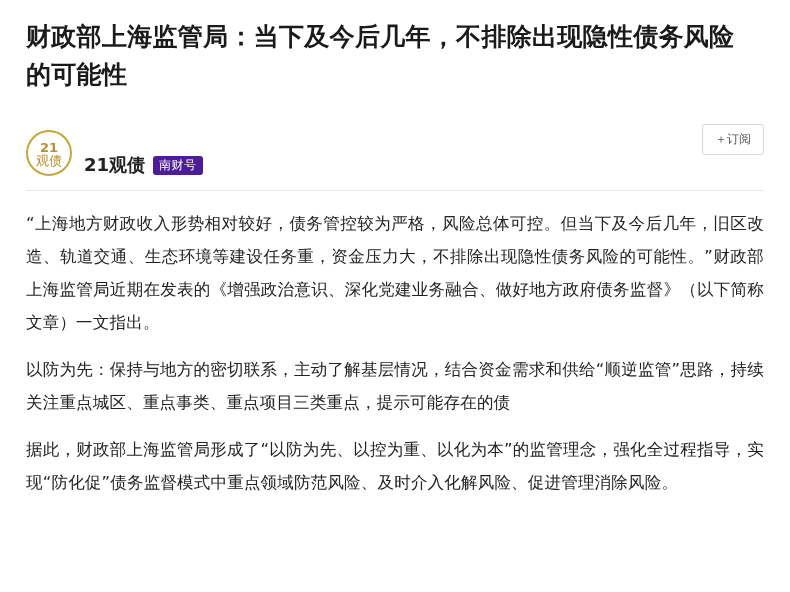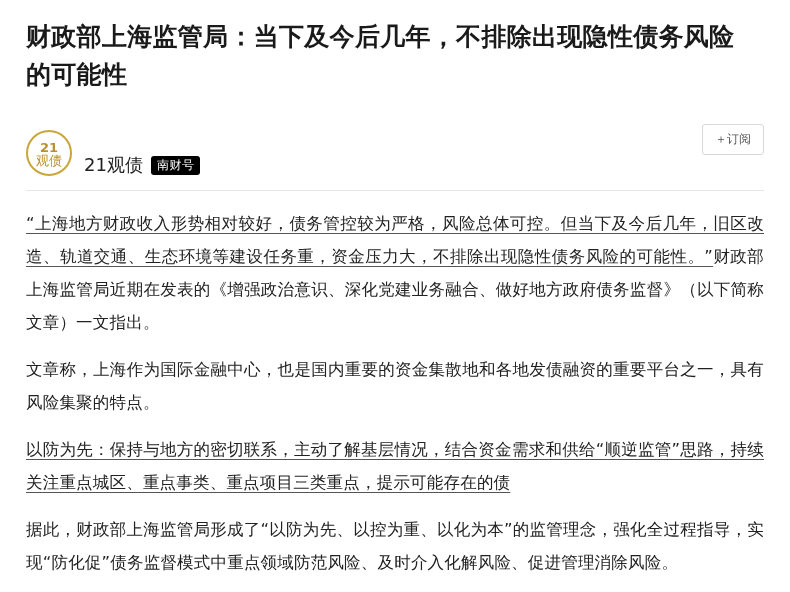--- a/index.html
+++ b/index.html
@@ -67,26 +67,26 @@
     margin-left: 12px;
     padding-top: 2px;
   }
   .byline-row1 {
     display: flex;
     align-items: center;
   }
   .account-name {
     font-size: 18px;
     color: #222222;
-    font-weight: normal;
+    font-weight: bold;
     line-height: 22px;
   }
   .badge {
     margin-left: 8px;
-    background: #000000;
+    background: #4c1d95;
     color: #ffffff;
     font-size: 12px;
     line-height: 12px;
     padding: 3px 6px 4px 6px;
     border-radius: 3px;
     letter-spacing: 0.5px;
   }
   .byline-row2 {
     margin-top: 9px;
     font-size: 13px;
@@ -118,21 +118,20 @@
   }
   p.para {
     font-size: 16.5px;
     line-height: 33px;
     color: #222222;
     margin: 0 0 14px 0;
     text-align: justify;
     letter-spacing: 0.2px;
   }
   .u {
-    text-decoration: underline;
     text-underline-offset: 4px;
     text-decoration-color: #555555;
   }
   .para-last {
     margin-bottom: 0;
   }
 </style>
 </head>
 <body>
 
@@ -151,18 +150,17 @@
         <span class="badge">南财号</span>
       </div>
     </div>
     <div class="subscribe-btn">＋订阅</div>
   </div>
 
   <div class="divider"></div>
 
   <div class="body">
     <p class="para" id="p1"><span class="u">“上海地方财政收入形势相对较好，债务管控较为严格，风险总体可控。但当下及今后几年，旧区改造、轨道交通、生态环境等建设任务重，资金压力大，不排除出现隐性债务风险的可能性。”</span><span>财政部上海监管局近期在发表的《增强政治意识、深化党建业务融合、做好地方政府债务监督》（以下简称文章）一文指出。</span></p>
-    <p class="para" id="p2"><span>文章称，上海作为国际金融中心，也是国内重要的资金集散地和各地发债融资的重要平台之一，具有风险集聚的特点。</span></p>
     <p class="para para-last" id="p4"><span class="u">以防为先：保持与地方的密切联系，主动了解基层情况，结合资金需求和供给“顺逆监管”思路，持续关注重点城区、重点事类、重点项目三类重点，提示可能存在的债</span></p>
     <p class="para" id="p3"><span>据此，财政部上海监管局形成了“以防为先、以控为重、以化为本”的监管理念，强化全过程指导，实现“防化促”债务监督模式中重点领域防范风险、及时介入化解风险、促进管理消除风险。</span></p>
   </div>
 
 </div>
 
 </body></html>

